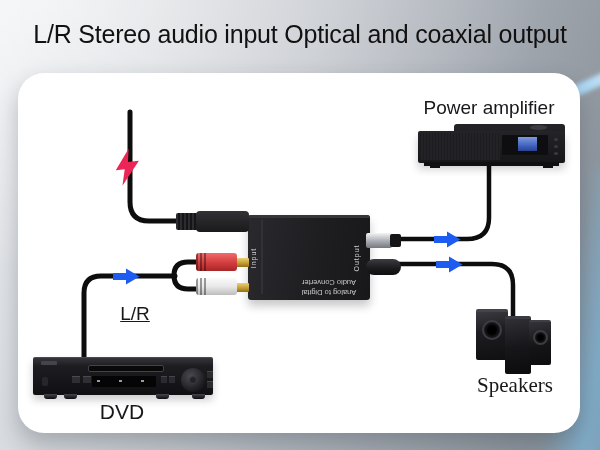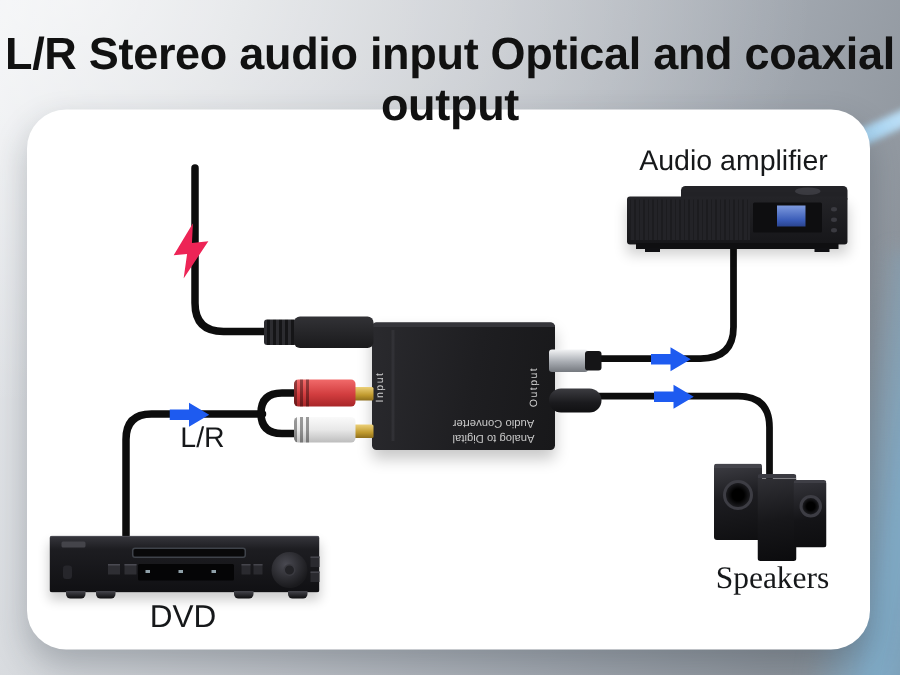--- a/index.html
+++ b/index.html
@@ -10,21 +10,21 @@
       radial-gradient(900px 500px at 8% 0%, rgba(255,255,255,.55), rgba(255,255,255,0) 55%),
       linear-gradient(108deg,#eceef1 0%,#d6d9dd 22%,#bfc3c9 45%,#a4aab2 68%,#8e959d 88%,#869099 100%);
   }
   .streak{position:absolute;z-index:0;pointer-events:none;}
   .streak-top{left:470px;top:86px;width:210px;height:11px;transform:rotate(-25deg);filter:blur(2px);
     background:linear-gradient(90deg,rgba(160,210,245,0) 0%,rgba(160,212,246,.95) 45%,rgba(205,233,252,.95) 75%,rgba(160,212,246,.55) 100%);}
   .streak-right{left:558px;top:170px;width:90px;height:330px;transform:rotate(10deg);filter:blur(6px);
     background:linear-gradient(90deg,rgba(120,170,205,0),rgba(125,178,212,.8) 50%,rgba(105,150,185,.35));}
   .title{
     position:absolute;left:0;top:20px;width:600px;margin:0;text-align:center;z-index:2;
-    font-size:30px;font-weight:bold;letter-spacing:-.2px;color:var(--title-color,#111);
+    font-size:25px;font-weight:normal;letter-spacing:-.2px;color:var(--title-color,#111);
   }
   .panel{
     position:absolute;left:18px;top:73px;width:562px;height:360px;border-radius:26px;z-index:1;
     background:var(--panel-bg,#fff);box-shadow:0 10px 22px rgba(40,50,60,.28);
   }
   .layer{position:absolute;left:0;top:0;width:600px;height:450px;z-index:2;pointer-events:none;}
   .cable{stroke:var(--cable-black,#0d0d0d);fill:none;stroke-linecap:round;}
   .lbl{position:absolute;z-index:4;transform:translateX(-50%);font-size:19px;color:#16181a;white-space:nowrap;}
   .lbl.big{font-size:21px;}
   .arrow{position:absolute;z-index:4;width:27px;height:17px;}
@@ -207,18 +207,18 @@
   </div>
 
   <div class="spk spk-left">
       <div class="driver"></div>
     </div>
   <div class="spk spk-center"></div>
   <div class="spk spk-right">
       <div class="driver"></div>
     </div>
 
-  <div class="lbl" style="left:489px;top:97px;">Audio amplifier</div>
-  <div class="lbl" style="left:135px;top:282px;">L/R</div>
+  <div class="lbl" style="left:489px;top:97px;">Power amplifier</div>
+  <div class="lbl" style="left:135px;top:303px;text-decoration:underline;">L/R</div>
   <div class="lbl big" style="left:122px;top:400px;">DVD</div>
   <div class="lbl big" style="left:515px;top:373px;font-family:Liberation Serif, serif;">Speakers</div>
 
 </div>
 
 </body></html>

